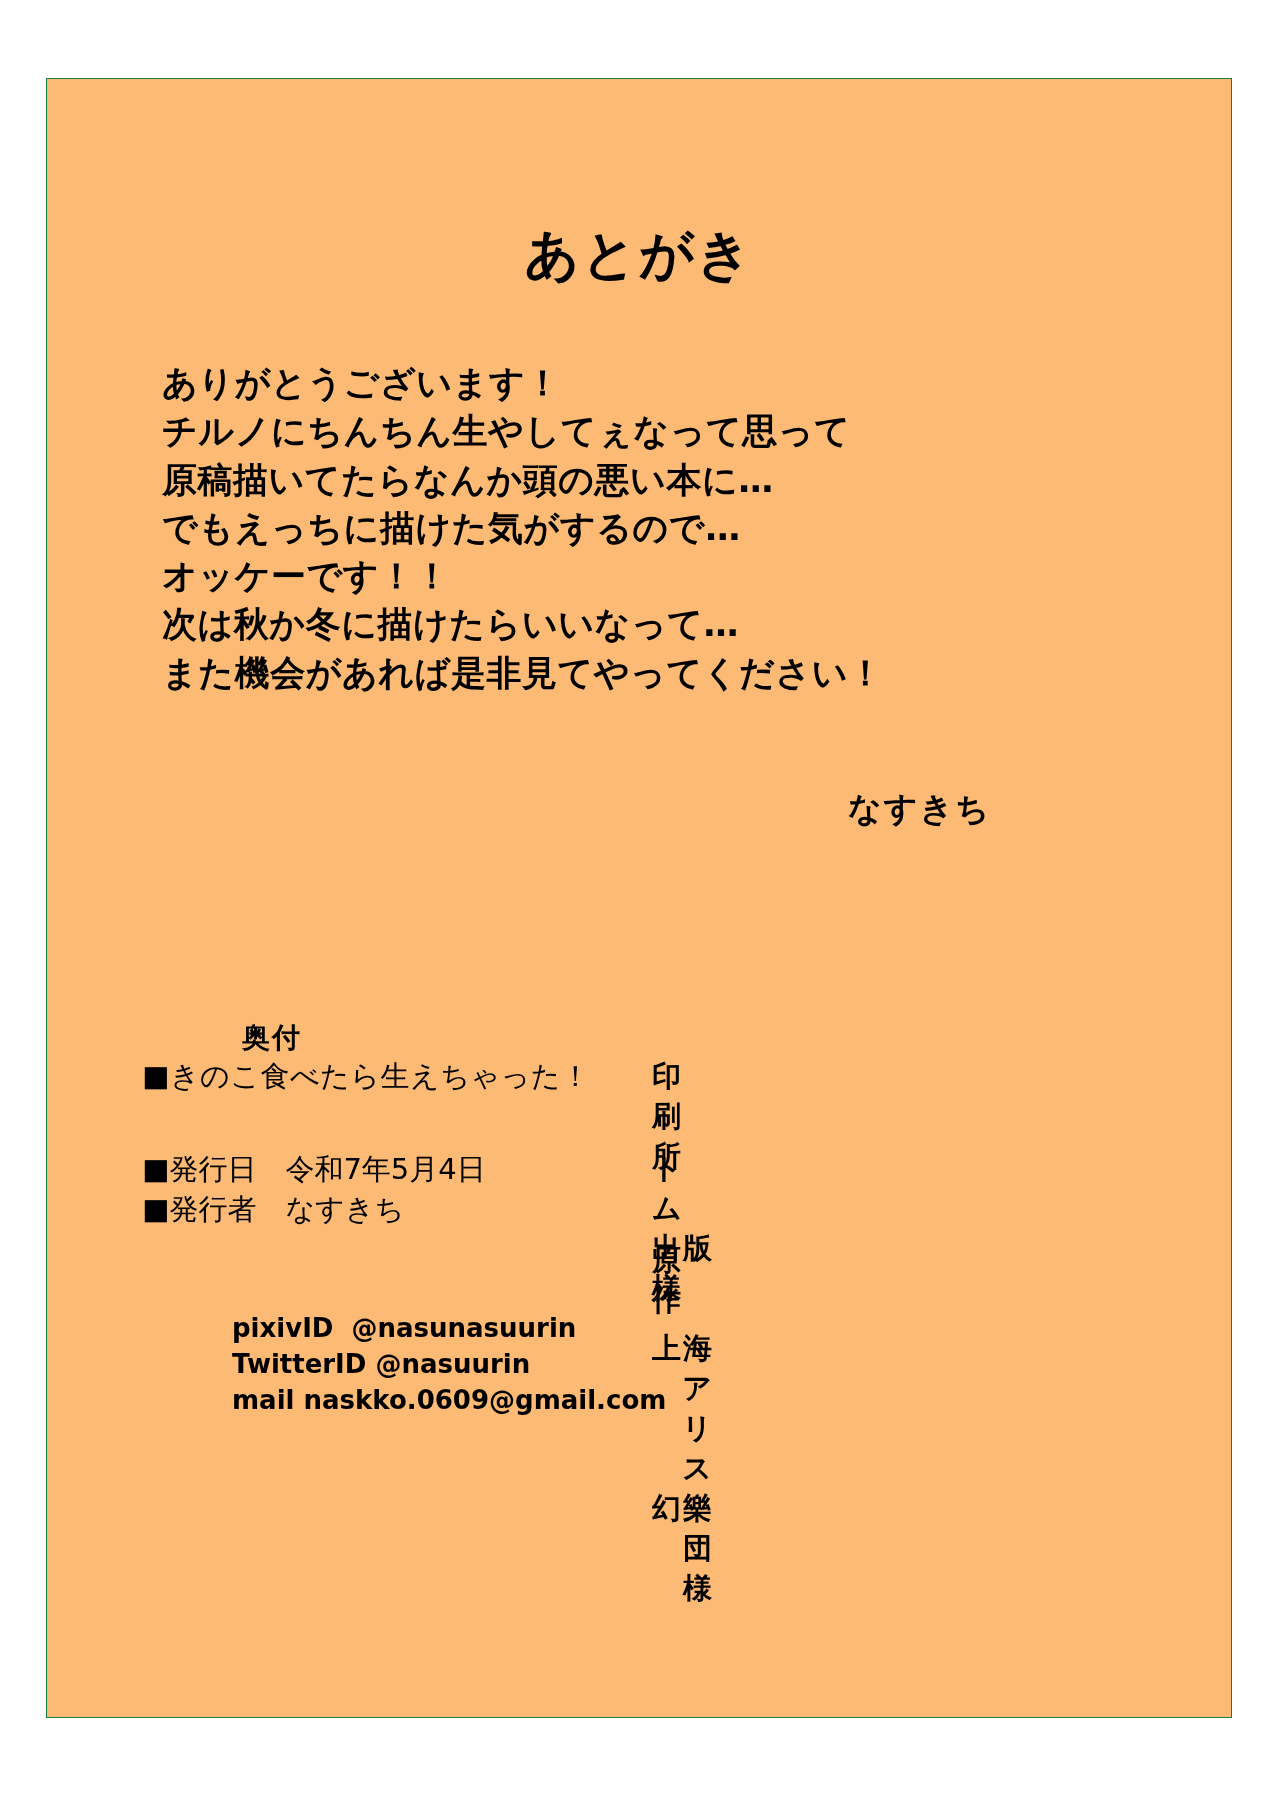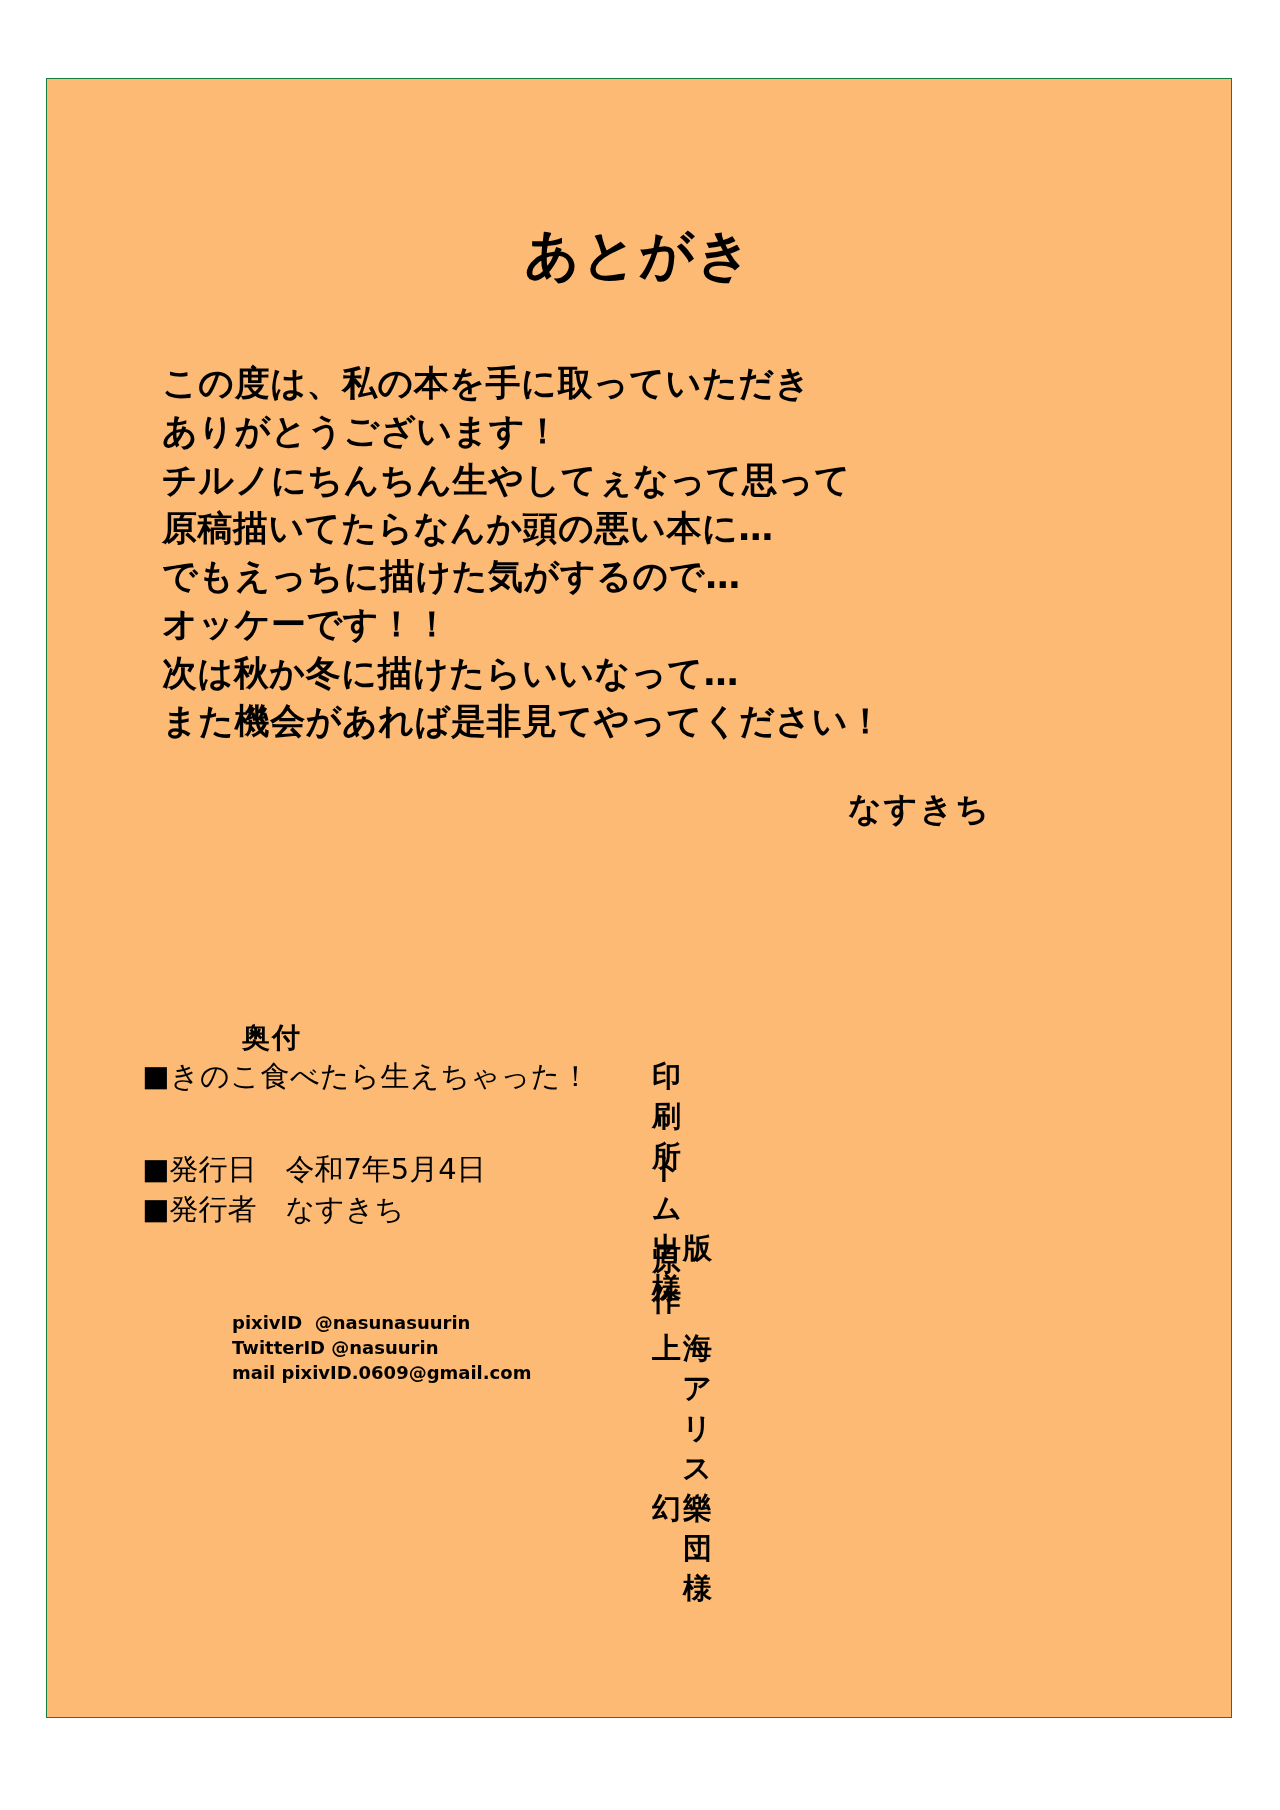--- a/index.html
+++ b/index.html
@@ -95,21 +95,21 @@
     font-size: 29px;
     font-weight: normal;
     line-height: 1.38;
   }
   .colophon-block .line { white-space: pre; }
 
   .contact-block {
     position: absolute;
     left: 185px;
     top: 292px;
-    font-size: 18px;
+    font-size: 26px;
     font-weight: bold;
     line-height: 1.38;
   }
   .contact-block .line { white-space: pre; }
 
   .right-col {
     position: absolute;
     left: 605px;
     top: 0px;
     font-size: 29px;
@@ -121,21 +121,20 @@
   .right-col .rc-original-name { position: absolute; left: 0; top: 310px; letter-spacing: 2px; text-align: right; }
 </style>
 </head>
 <body>
 
 <div class="page-frame">
 
   <div class="afterword-title">あとがき</div>
 
   <div class="afterword-body">
-    <div class="line">この度は、私の本を手に取っていただき</div>
     <div class="line">ありがとうございます！</div>
     <div class="line">チルノにちんちん生やしてぇなって思って</div>
     <div class="line">原稿描いてたらなんか頭の悪い本に…</div>
     <div class="line">でもえっちに描けた気がするので…</div>
     <div class="line">オッケーです！！</div>
     <div class="line">次は秋か冬に描けたらいいなって…</div>
     <div class="line">また機会があれば是非見てやってください！</div>
   </div>
 
   <div class="signature">なすきち</div>
@@ -146,21 +145,21 @@
     <div class="colophon-work">■きのこ食べたら生えちゃった！</div>
 
     <div class="colophon-block">
       <div class="line">■発行日　令和7年5月4日</div>
       <div class="line">■発行者　なすきち</div>
     </div>
 
     <div class="contact-block">
       <div class="line">pixivID  @nasunasuurin</div>
       <div class="line">TwitterID @nasuurin</div>
-      <div class="line">mail pixivID.0609@gmail.com</div>
+      <div class="line">mail naskko.0609@gmail.com</div>
     </div>
 
     <div class="right-col">
       <div class="rc-label-printer">印刷所</div>
       <div class="rc-printer-name">トム出版　様</div>
       <div class="rc-label-original">原作</div>
       <div class="rc-original-name">上海アリス幻樂団　様</div>
     </div>
 
   </div>

